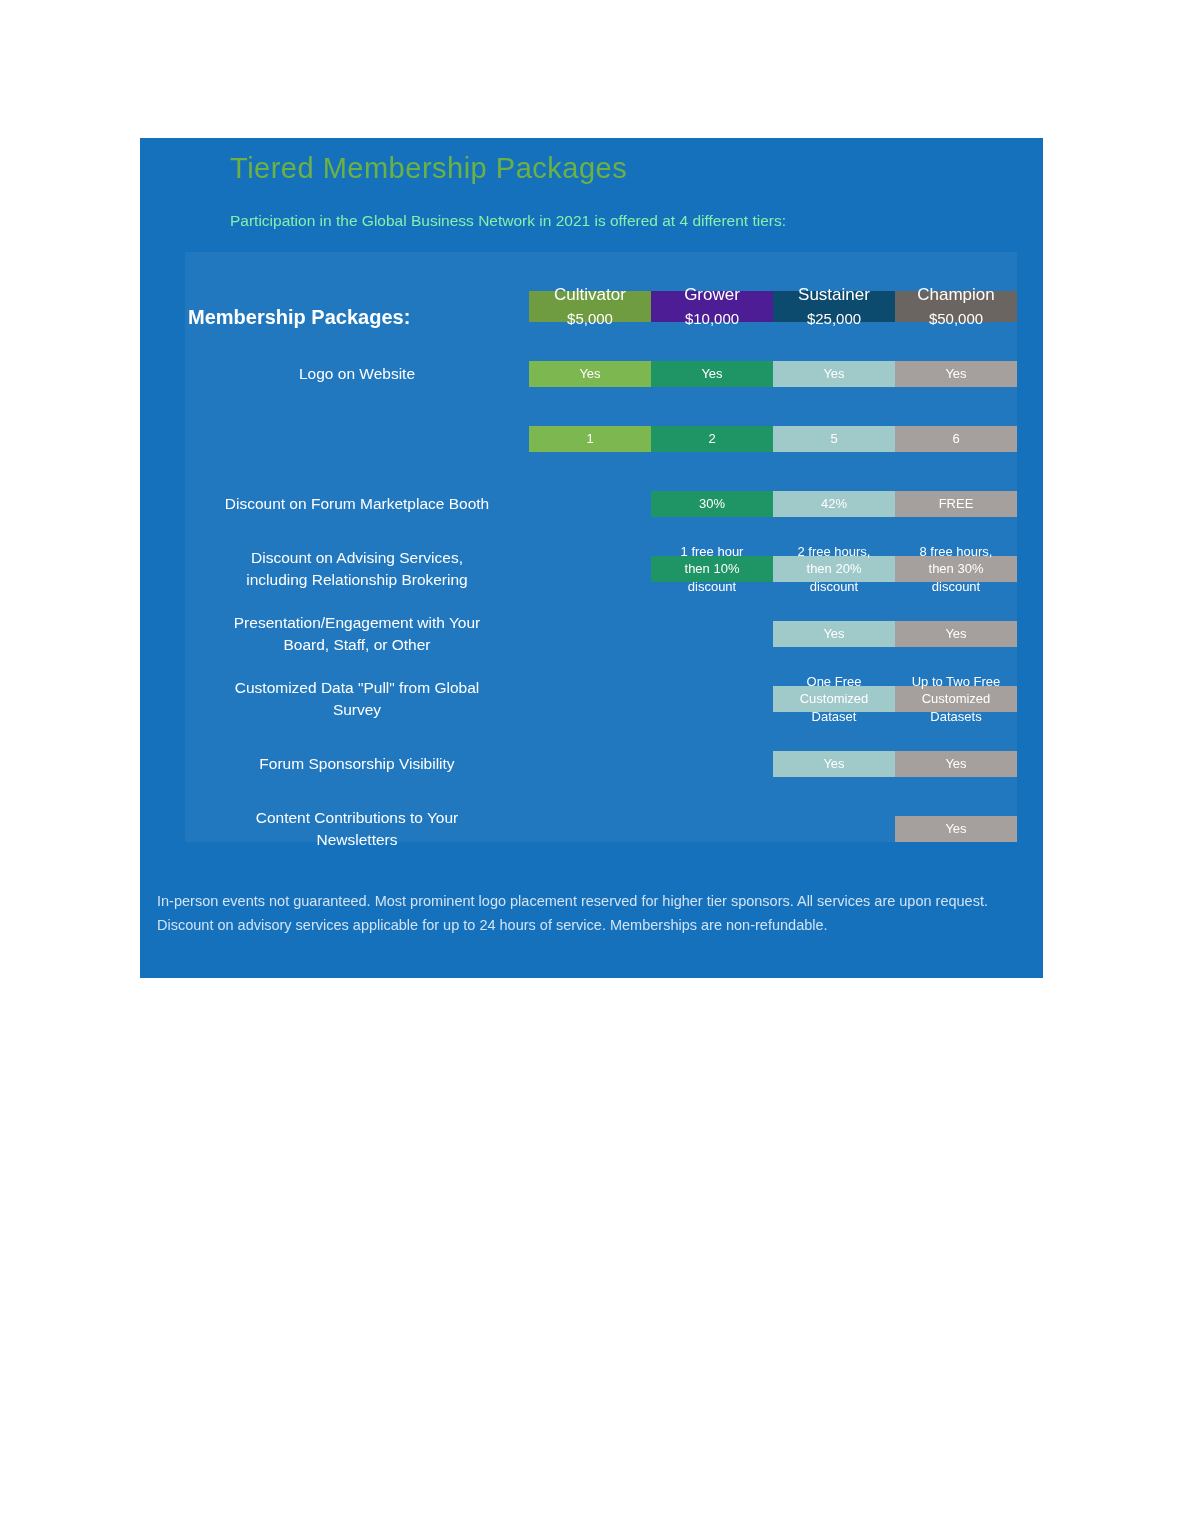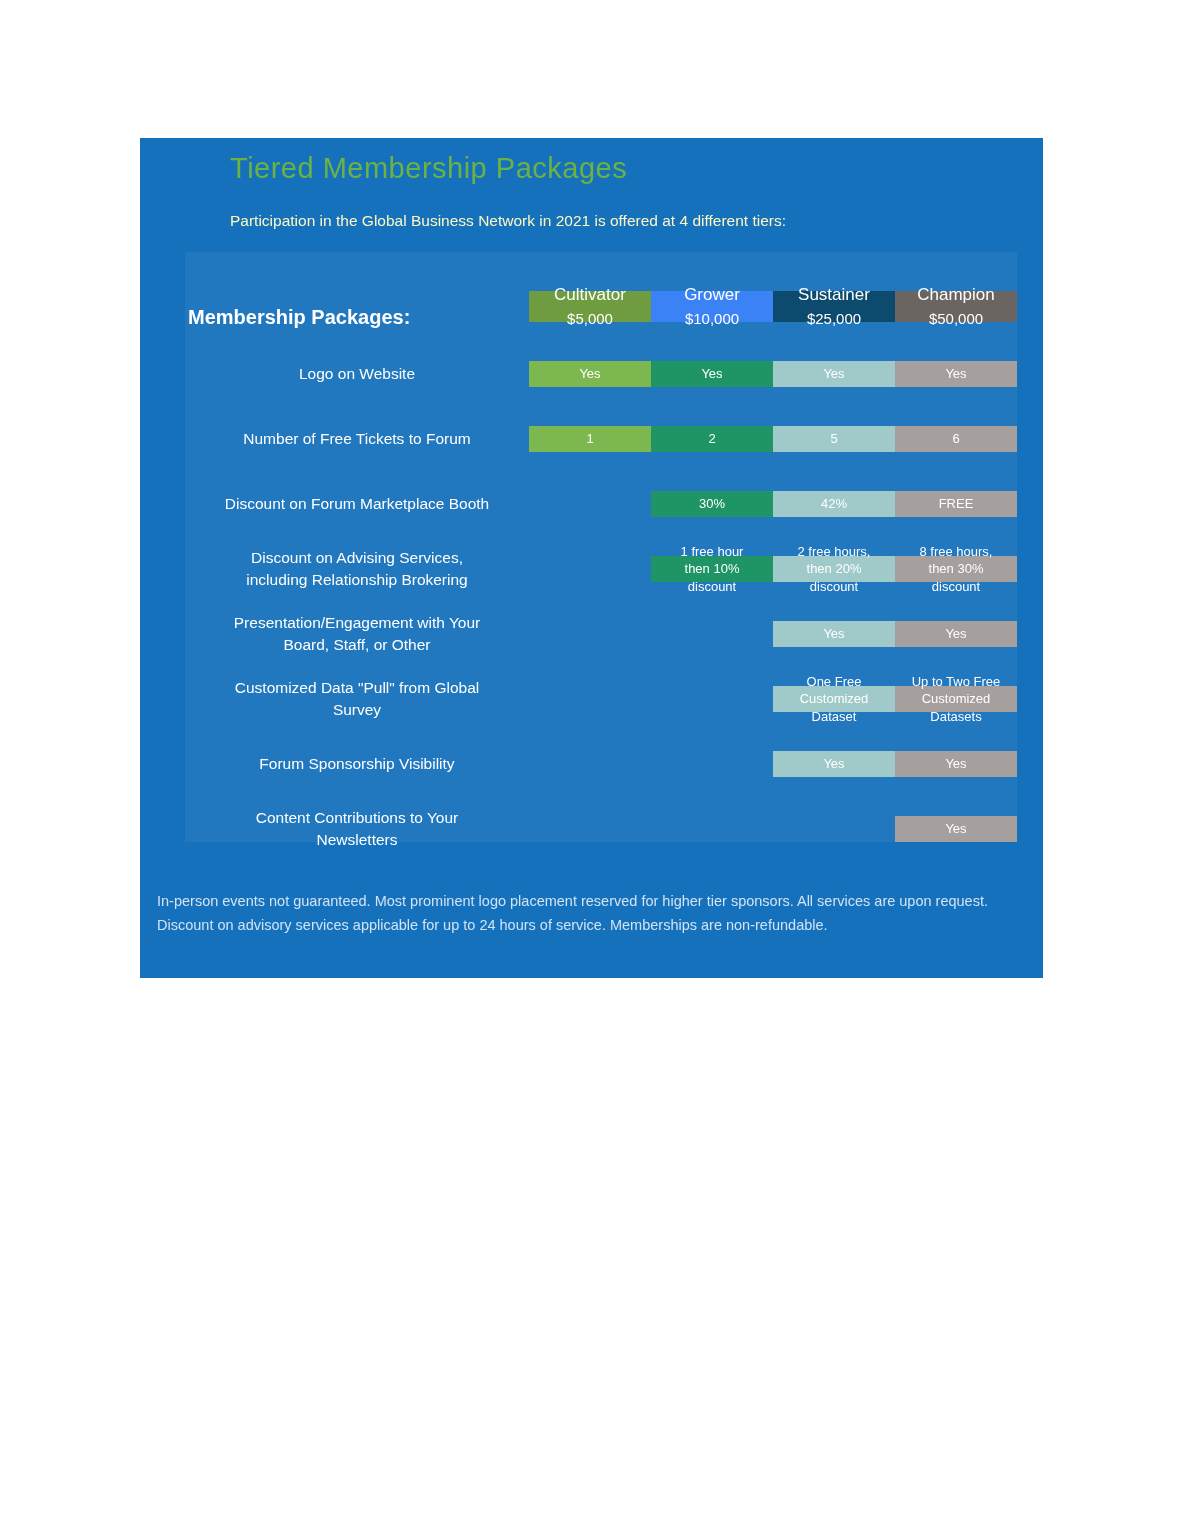--- a/index.html
+++ b/index.html
@@ -22,21 +22,21 @@
     left: 90px; top: 14px;
     font-size: 29px;
     font-weight: 300;
     letter-spacing: 0.5px;
     color: #6cb243;
   }
   .subtitle {
     position: absolute;
     left: 90px; top: 74px;
     font-size: 15.5px;
-    color: #fef9c3;
+    color: #86efac;
   }
   .table {
     position: absolute;
     left: 45px; top: 114px;
     width: 832px; height: 590px;
     background: rgba(255,255,255,0.055);
     display: grid;
     grid-template-columns: 344px repeat(4, 122px);
     grid-template-rows: 70px repeat(8, 65px);
   }
@@ -64,21 +64,21 @@
   .tier-name { font-size: 17px; }
   .tier-price { font-size: 15px; }
   .row-label { grid-column: 1; font-size: 15.5px; line-height: 1.45; padding: 0 6px; }
   .val { font-size: 13px; line-height: 1.32; }
   
   .r2{grid-row:2}.r3{grid-row:3}.r4{grid-row:4}.r5{grid-row:5}
   .r6{grid-row:6}.r7{grid-row:7}.r8{grid-row:8}.r9{grid-row:9}
   .c2{grid-column:2}.c3{grid-column:3}.c4{grid-column:4}.c5{grid-column:5}
   
   .hd-cult{background:#6f9c41}
-  .hd-grow{background:#3b82f6}
+  .hd-grow{background:#4c1d95}
   .hd-sust{background:#0c4a6e}
   .hd-cham{background:#6b6561}
   .bd-cult{background:#7cb84f}
   .bd-grow{background:#1f9465}
   .bd-sust{background:#a0c9ca}
   .bd-cham{background:#a5a09e}
   .footnote {
     position: absolute;
     left: 17px; top: 752px;
     width: 872px;
@@ -116,21 +116,20 @@
         <span class="tier-name">Champion</span>
         <span class="tier-price">$50,000</span>
       </div>
 
       <div class="cell row-label r2">Logo on Website</div>
       <div class="cell val bd-cult r2 c2">Yes</div>
       <div class="cell val bd-grow r2 c3">Yes</div>
       <div class="cell val bd-sust r2 c4">Yes</div>
       <div class="cell val bd-cham r2 c5">Yes</div>
 
-      <div class="cell row-label r3">Number of Free Tickets to Forum</div>
       <div class="cell val bd-cult r3 c2">1</div>
       <div class="cell val bd-grow r3 c3">2</div>
       <div class="cell val bd-sust r3 c4">5</div>
       <div class="cell val bd-cham r3 c5">6</div>
 
       <div class="cell row-label r4">Discount on Forum Marketplace Booth</div>
       <div class="cell val bd-grow r4 c3">30%</div>
       <div class="cell val bd-sust r4 c4">42%</div>
       <div class="cell row-label r5">Discount on Advising Services,
 including Relationship Brokering</div>

